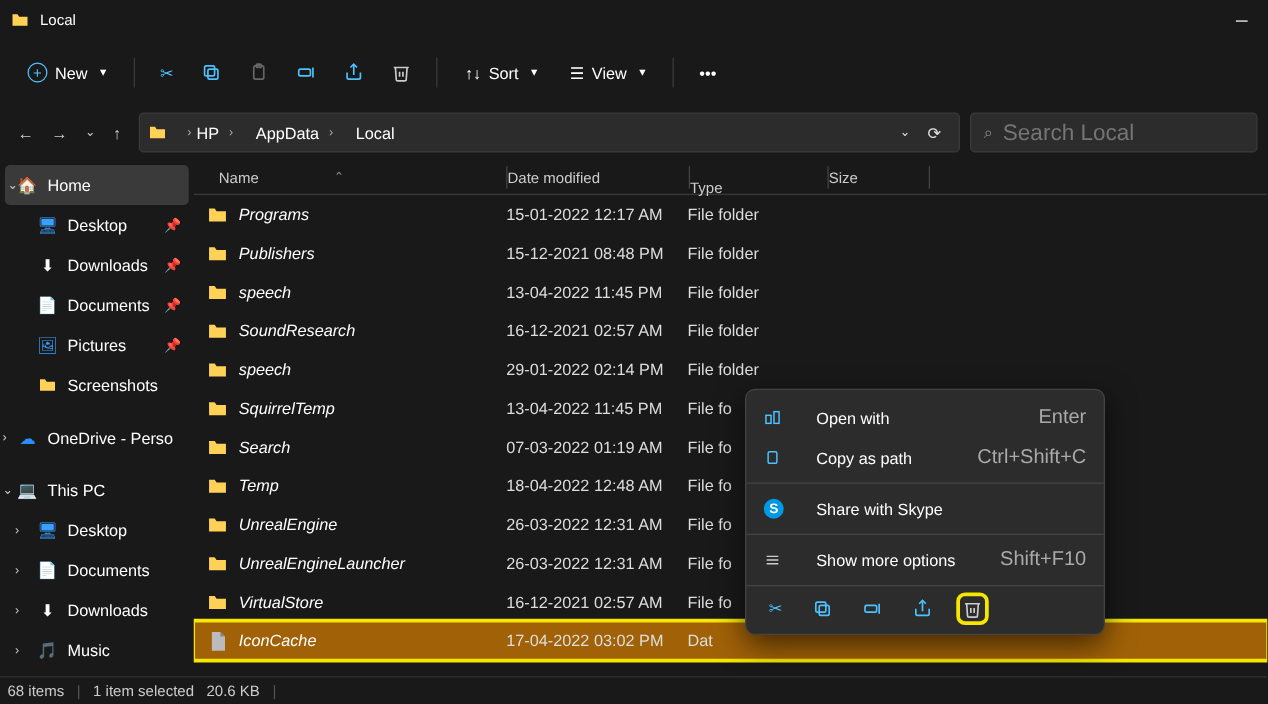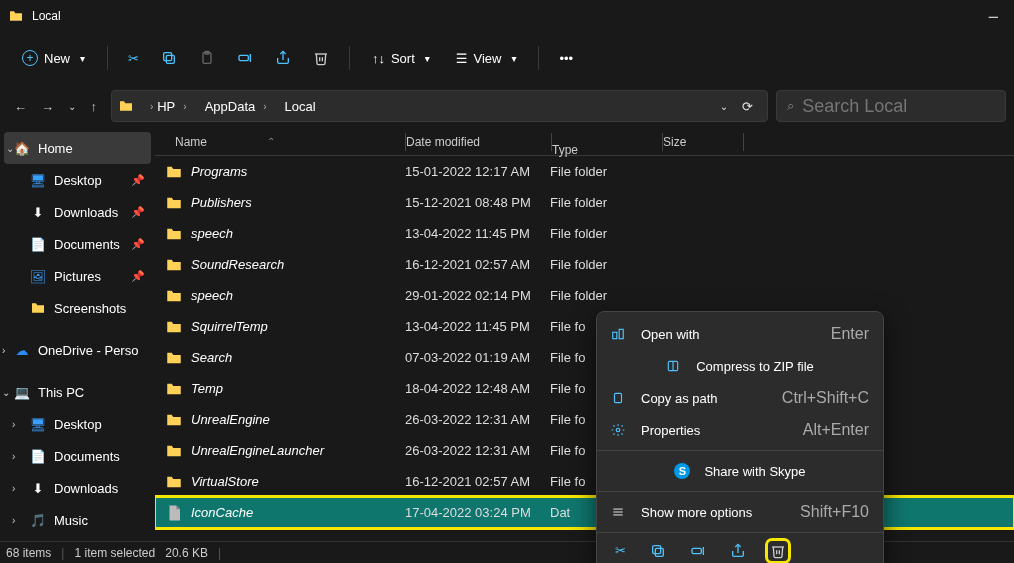--- a/index.html
+++ b/index.html
@@ -44,28 +44,28 @@
 .col-size{ width:80px;}
 .colsep{ width:1px; height:18px; background:#444;}
 .sortcaret{ font-size:10px; color:#888;}
 
 .rows { flex:1; overflow:hidden;}
 .row { display:flex; align-items:center; height:31px; }
 .row .ic{ width:18px; height:18px; margin-left:10px; margin-right:8px; }
 .row .rn{ width: 214px; color:#fff;font-style:italic;}
 .row .rd{ width:145px; color:#ddd;}
 .row .rt{ width:110px; color:#ddd;}
-.row.selected { background:#0f766e; }
+.row.selected { background:#a16207; }
 .row.highlighted { outline:3px solid #f6e600; outline-offset:-1px; }
 
 .statusbar { position:absolute; bottom:0; left:0; right:0; height:22px; display:flex; align-items:center; gap:10px; padding:0 6px; font-size:12px; color:#ccc; border-top:1px solid #333;}
 .statusbar .ssep{ color:#555;}
 
 .ctxmenu { position:absolute; left:596px; top:311px; width:288px; background:#2c2c2c; border:1px solid #444; border-radius:8px; padding:6px 0; box-shadow:0 8px 24px rgba(0,0,0,.6);}
-.ctx-item{ display:flex; align-items:center; height:32px; padding:0 14px; gap:14px; color:#fff;justify-content:center;}
+.ctx-item{ display:flex; align-items:center; height:32px; padding:0 14px; gap:26px; color:#fff;}
 .ctx-item .short{ margin-left:auto; color:#aaa; font-size:16px;}
 .ctx-item .ci{ width:16px; text-align:center; color:#4cc2ff;}
 .ctx-actions{ display:flex; gap:24px; padding:10px 18px 6px 18px; border-top:1px solid #444; margin-top:4px; color:#4cc2ff;}
 .ctx-actions .hl{ outline:3px solid #f6e600; outline-offset:2px; border-radius:2px;}
 
 .folder-icon{ fill:#ffd257;}
 .folder-small{ width:16px; height:16px;}
 .file-icon{ fill:#bbb;}
 svg{ display:block;}
 </style>
@@ -384,21 +384,21 @@
           <span class="rt">File fo</span>
         </div>
         <div class="row selected highlighted">
           <span class="ic">
             <svg viewBox="0 0 24 24" width="18" height="18">
               <path class="file-icon" d="M6 2h9l5 5v15H6z"></path>
               <path fill="#888" d="M15 2v5h5z"></path>
             </svg>
           </span>
           <span class="rn">IconCache</span>
-          <span class="rd">17-04-2022 03:24 PM</span>
+          <span class="rd">17-04-2022 03:02 PM</span>
           <span class="rt">Dat</span>
         </div>
       </div>
   </div>
 </div>
 
 <div class="statusbar">
   <span>68 items</span>
   <span class="ssep">|</span>
   <span>1 item selected</span>
@@ -413,44 +413,25 @@
           <rect x="3" y="9" width="7" height="11"></rect>
           <rect x="14" y="4" width="7" height="16"></rect>
         </svg>
       </span>
       <span>Open with</span>
       <span class="short">Enter</span>
     </div>
   <div class="ctx-item">
       <span class="ci">
         <svg width="14" height="14" viewBox="0 0 24 24" fill="none" stroke="#4cc2ff" stroke-width="2">
-          <rect x="4" y="4" width="16" height="16" rx="2"></rect>
-          <line x1="12" y1="4" x2="12" y2="20"></line>
-        </svg>
-      </span>
-      <span>Compress to ZIP file</span>
-    </div>
-  <div class="ctx-item">
-      <span class="ci">
-        <svg width="14" height="14" viewBox="0 0 24 24" fill="none" stroke="#4cc2ff" stroke-width="2">
           <rect x="6" y="4" width="12" height="16" rx="2"></rect>
         </svg>
       </span>
       <span>Copy as path</span>
       <span class="short">Ctrl+Shift+C</span>
-    </div>
-  <div class="ctx-item">
-      <span class="ci">
-        <svg width="14" height="14" viewBox="0 0 24 24" fill="none" stroke="#4cc2ff" stroke-width="2">
-          <circle cx="12" cy="12" r="3"></circle>
-          <path d="M12 2v3M12 19v3M4 12H1M23 12h-3M6 6l-2-2M20 20l-2-2M6 18l-2 2M20 4l-2 2"></path>
-        </svg>
-      </span>
-      <span>Properties</span>
-      <span class="short">Alt+Enter</span>
     </div>
   <div style="height:1px;background:#444;margin:4px 0"></div>
   <div class="ctx-item">
       <span class="ci" style="background:#0099e5;border-radius:50%;width:16px;height:16px;display:inline-flex;align-items:center;justify-content:center;color:#fff;font-size:11px;font-weight:bold;">S</span>
       <span>Share with Skype</span>
     </div>
   <div style="height:1px;background:#444;margin:4px 0"></div>
   <div class="ctx-item">
       <span class="ci">
         <svg width="14" height="14" viewBox="0 0 24 24" fill="none" stroke="#ccc" stroke-width="2">

